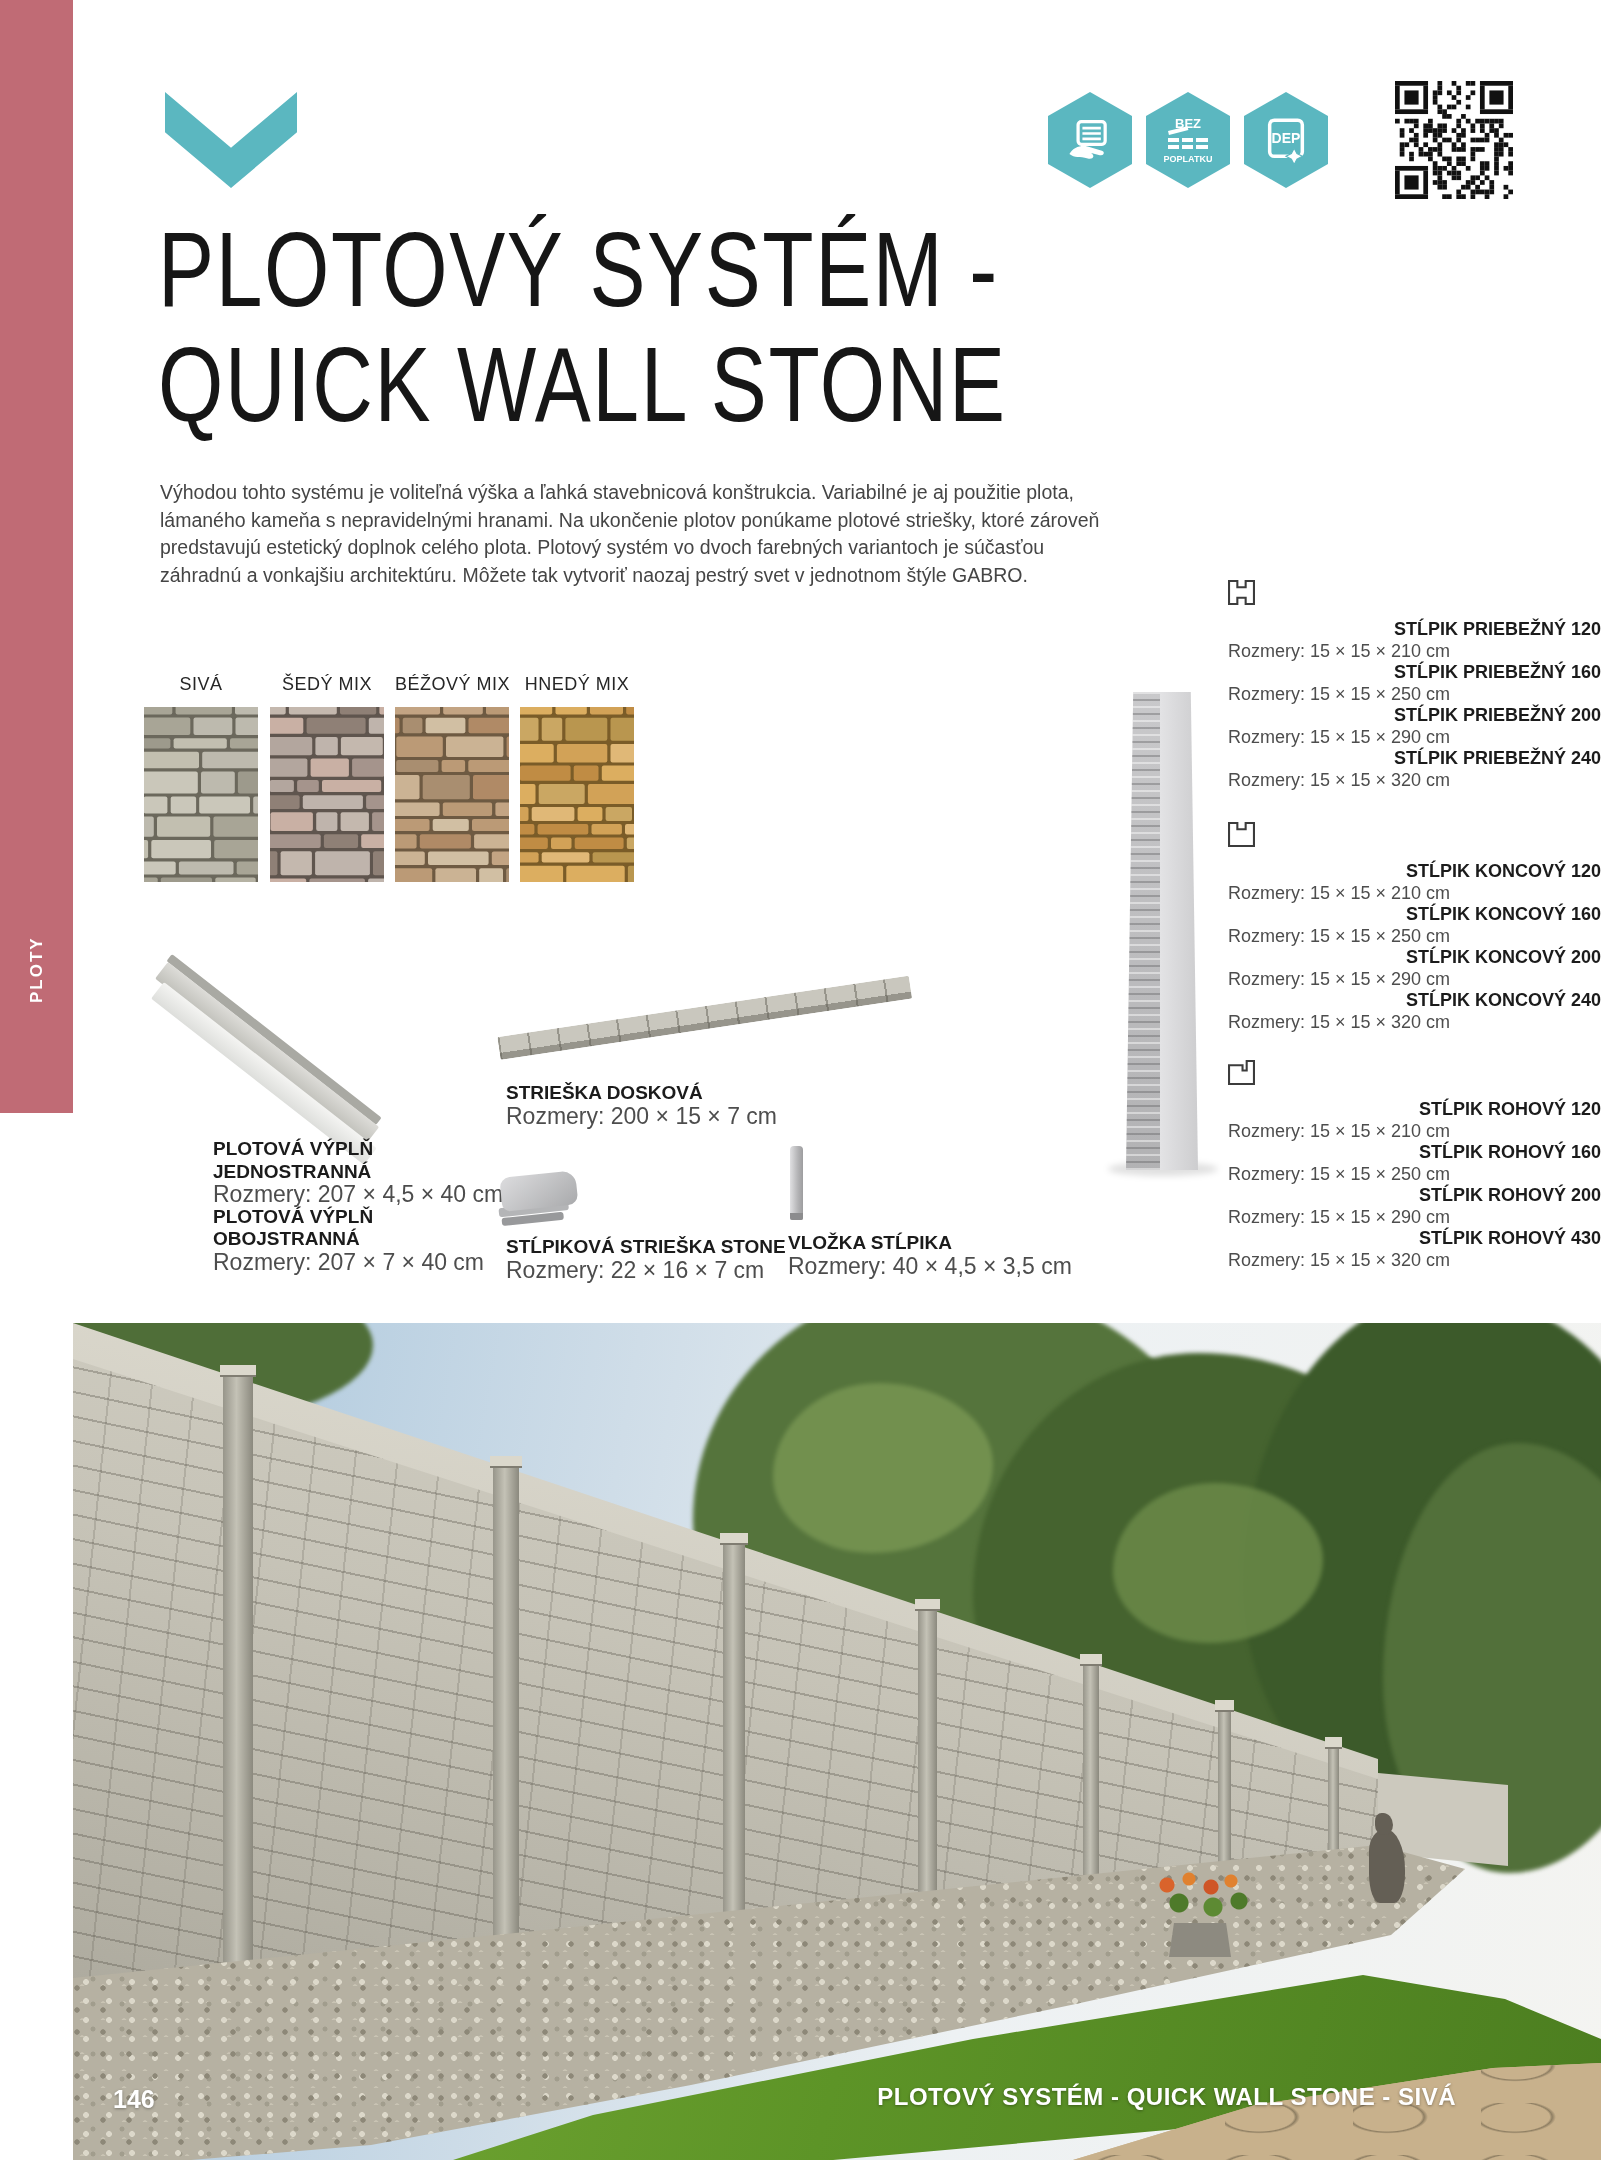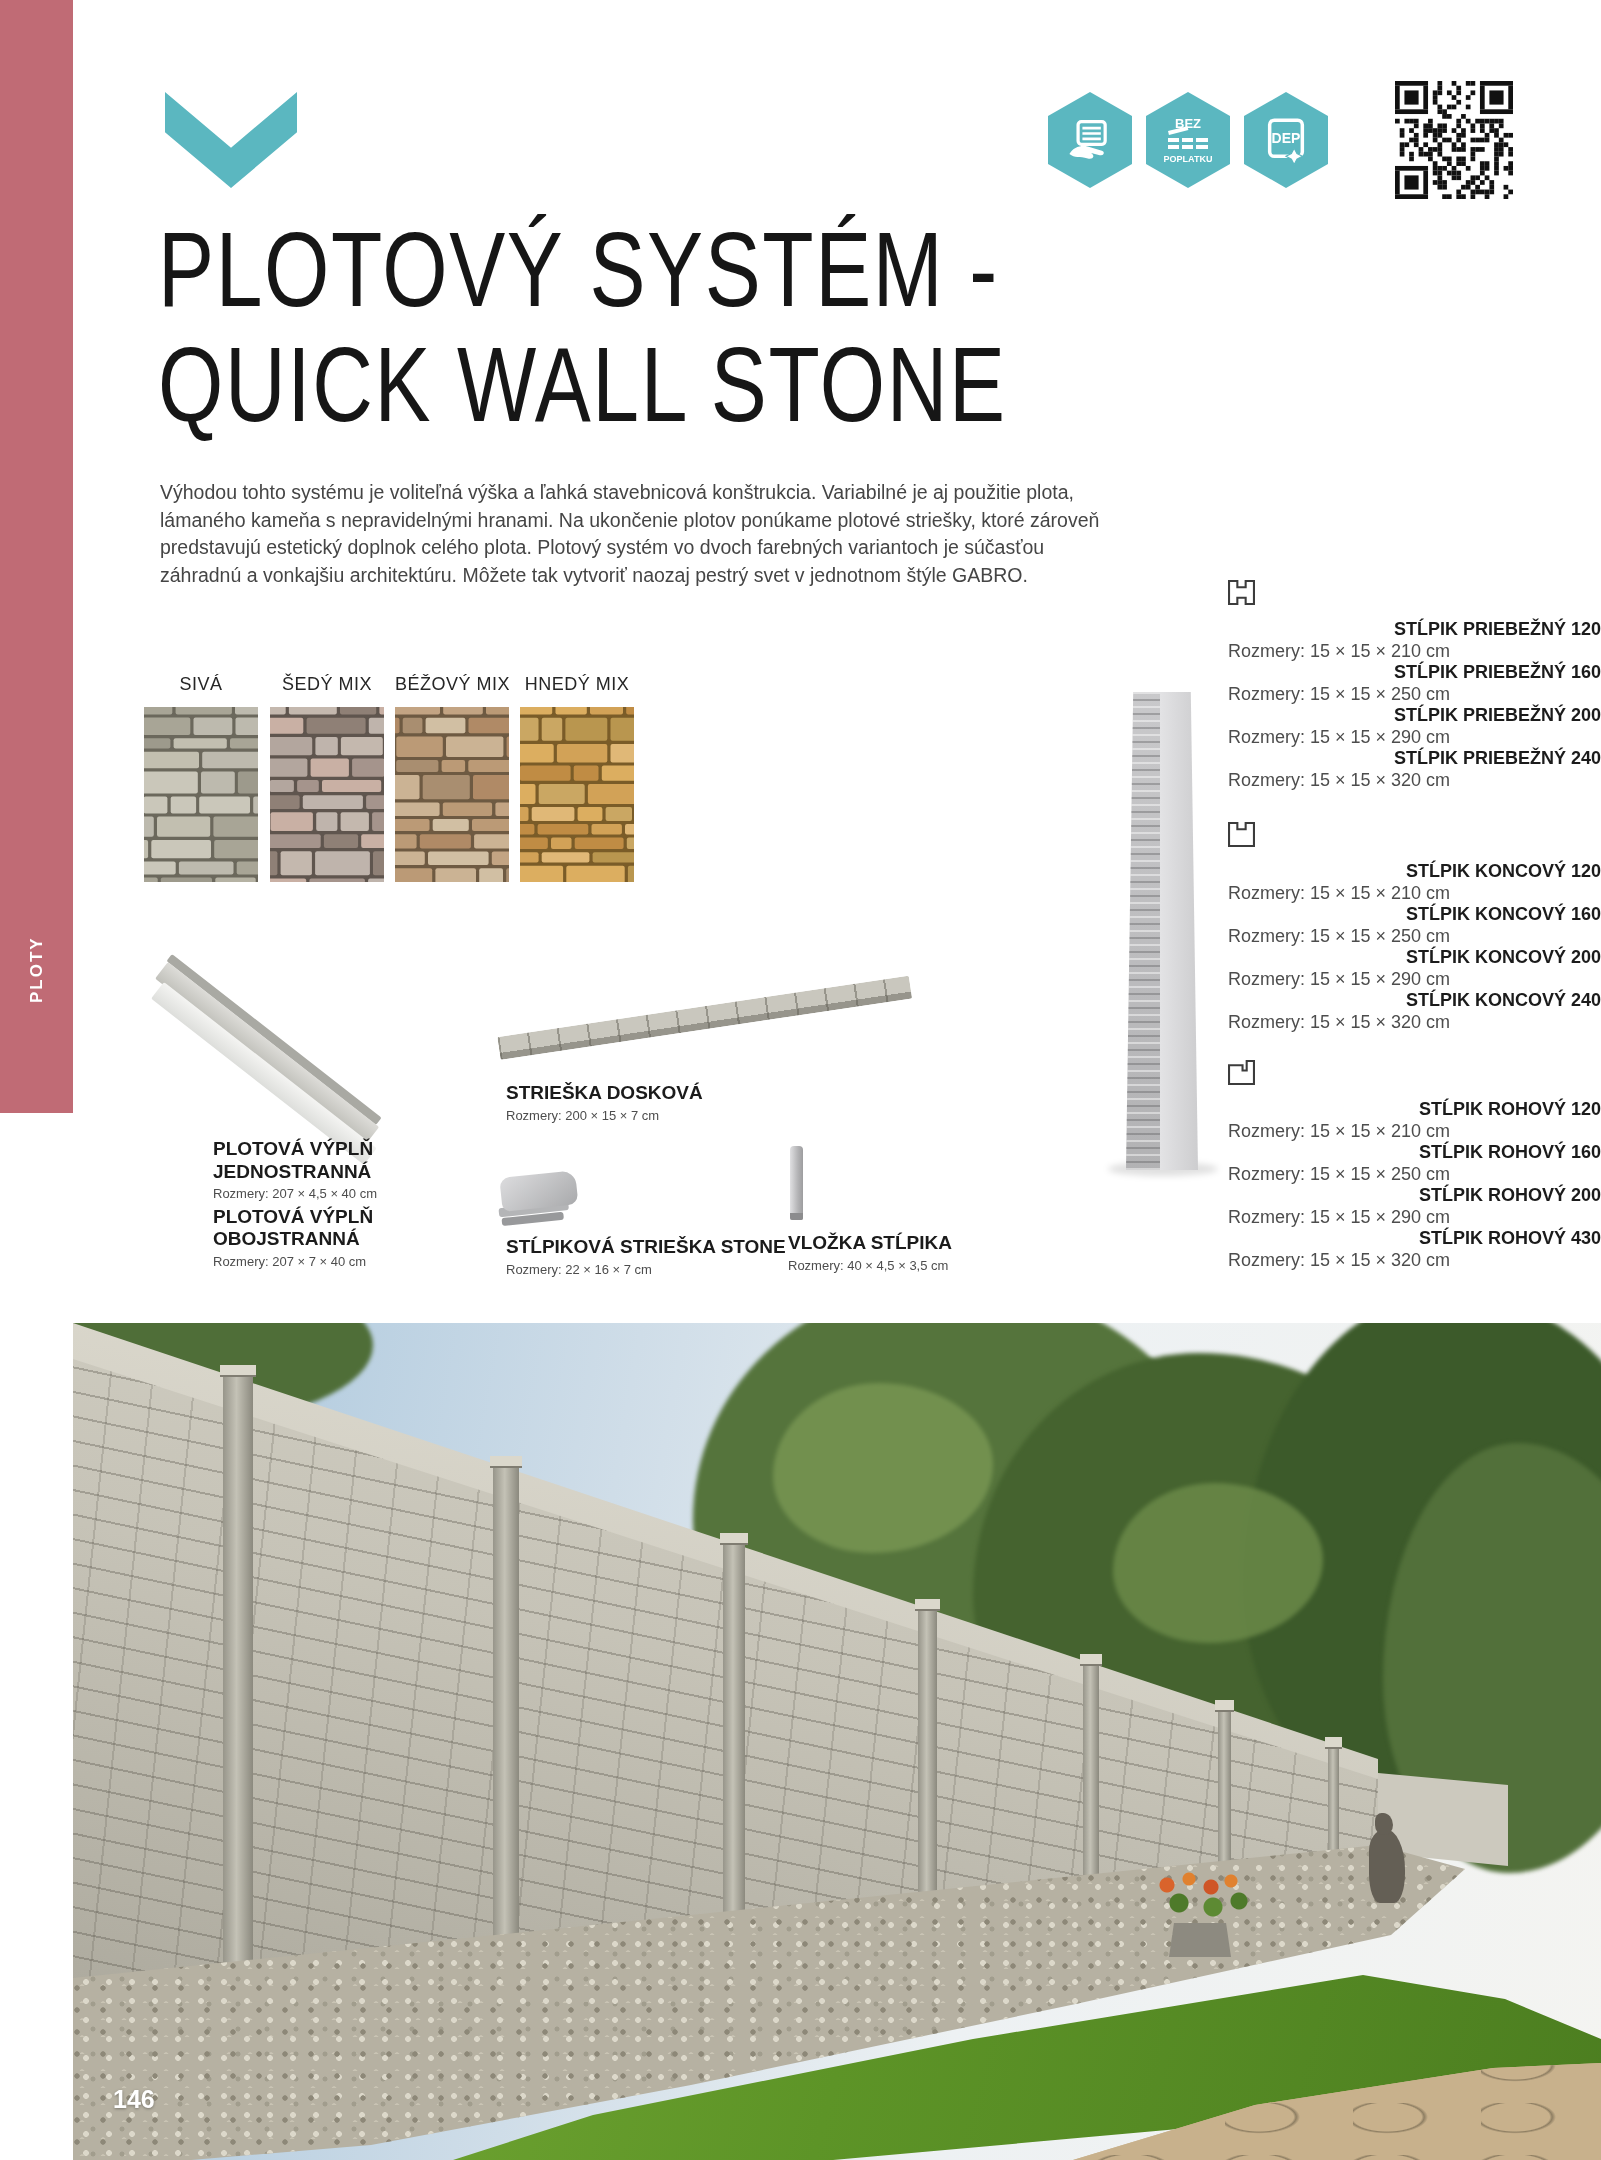--- a/index.html
+++ b/index.html
@@ -27,21 +27,21 @@
         transform:scaleX(0.80);transform-origin:left top;}
   
   .intro{position:absolute;left:160px;top:479px;color:#454545;font-size:19.5px;line-height:27.5px;}
   .intro div{white-space:nowrap;}
   
   .swatch{position:absolute;top:707px;width:114px;height:175px;overflow:hidden;}
   .swatch-label{position:absolute;top:674px;width:114px;text-align:center;color:#262626;
         font-size:18px;letter-spacing:.5px;white-space:nowrap;}
   
   .pname{color:#1b1b1b;font-weight:bold;font-size:19px;white-space:nowrap;}
-  .pdims{color:#4d4d4d;font-size:13px;white-space:nowrap;}
+  .pdims{color:#4d4d4d;font-size:23px;white-space:nowrap;}
   .lblock div{height:22.5px;line-height:22.5px;}
   
   .postsec{position:absolute;left:1228px;width:373px;}
   .postsec .sicon{margin-bottom:13px;height:26px;}
   .postsec .row-name,.postsec .row-dims{height:21.5px;line-height:21.5px;font-size:18px;white-space:nowrap;}
   .postsec .row-name{color:#1b1b1b;font-weight:bold;text-align:right;}
   .postsec .row-dims{color:#4d4d4d;}
   
   .panel-img{position:absolute;left:158px;top:938px;width:250px;height:205px;}
   .panel-img .s{position:absolute;transform:rotate(38deg);transform-origin:left top;border-radius:2px;}
@@ -662,15 +662,16 @@
 
     <div class="gravel"></div>
     <div class="grass"></div>
     <div class="path"></div>
 
     <div class="pedestal"></div>
     <div class="flowers"></div>
     <div class="dog"></div>
 
     <div class="photo-pagenum">146</div>
+    <div class="photo-caption">PLOTOVÝ SYSTÉM - QUICK WALL STONE - SIVÁ</div>
   </div>
 
 </div>
 
 </body></html>

